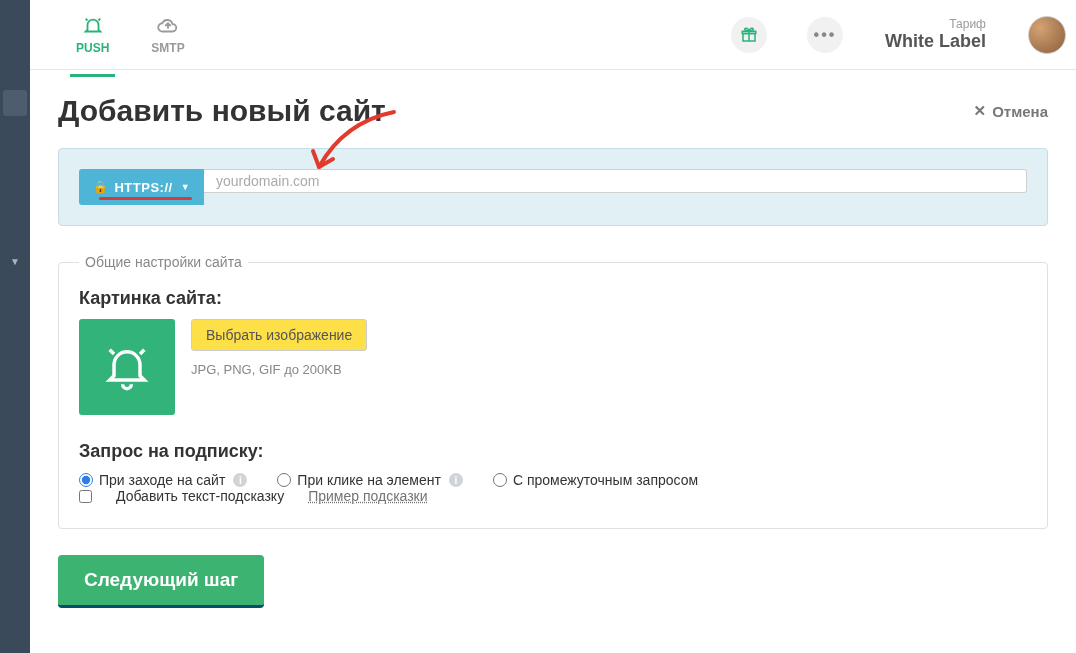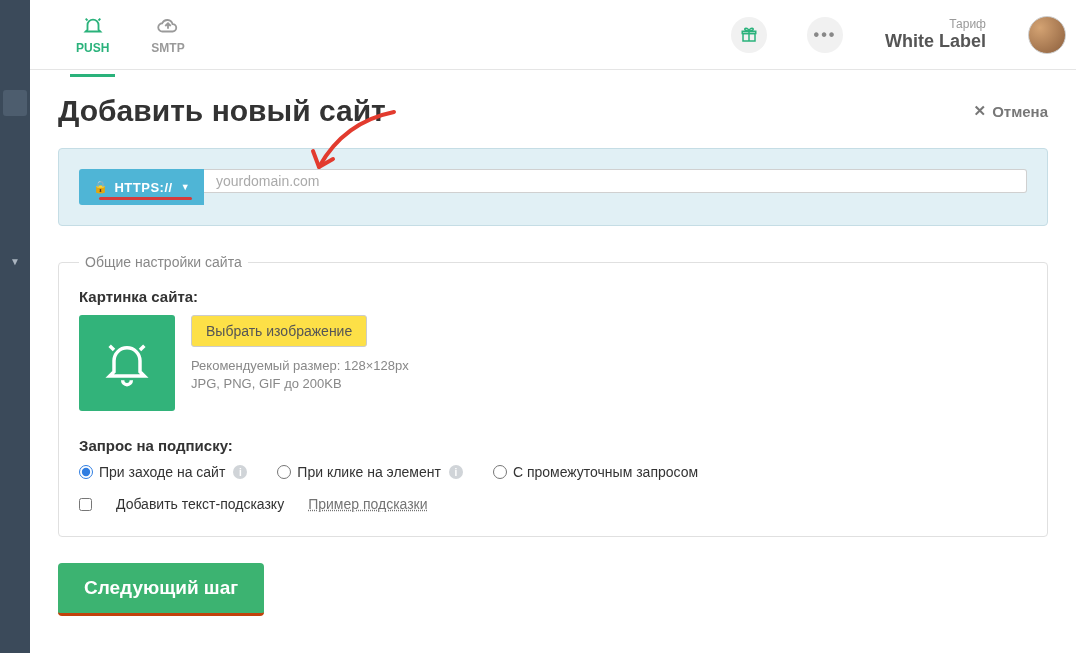--- a/index.html
+++ b/index.html
@@ -31,34 +31,34 @@
   .url-row { display: flex; }
   .proto { background: #4fb5d6; color: #fff; font-weight: 800; font-size: 13px; padding: 0 14px; height: 36px; display: flex; align-items: center; gap: 6px; border-radius: 3px 0 0 3px; letter-spacing: 0.5px; position: relative; }
   .proto .lock { font-size: 12px; }
   .proto .caret { font-size: 9px; margin-left: 2px; }
   .proto-underline { position: absolute; left: 20px; right: 12px; bottom: 5px; height: 3px; background: #d43c3c; border-radius: 2px; }
   .url-input { flex: 1; height: 24px; border: 1px solid #d0d0d0; border-left: none; border-radius: 0 3px 3px 0; padding: 0 12px; font-size: 14px; color: #333; }
   .url-input::placeholder { color: #aaa; }
   .arrow-annot { position: absolute; top: -42px; left: 205px; pointer-events: none; }
   fieldset { border: 1px solid #e0e0e0; border-radius: 4px; padding: 18px 20px 24px; }
   legend { padding: 0 6px; color: #888; font-size: 14px; }
-  .label-b { font-weight: 700; font-size: 15px; margin-bottom: 10px; color: #333; }
+  .label-b { font-weight: 700; font-size: 18px; margin-bottom: 10px; color: #333; }
   .img-row { display: flex; gap: 16px; align-items: flex-start; margin-bottom: 26px; }
   .site-img { width: 96px; height: 96px; background: #32b37a; border-radius: 3px; display: flex; align-items: center; justify-content: center; }
   .site-img svg { width: 52px; height: 52px; }
   .img-info { display: flex; flex-direction: column; gap: 10px; }
   .btn-gray { background: #fde047; border: 1px solid #ccc; border-radius: 3px; padding: 7px 14px; font-size: 14px; color: #555; cursor: pointer; width: fit-content; }
   .hint { font-size: 13px; color: #888; line-height: 1.4; }
-  .radios { display: flex; gap: 30px; align-items: center; margin-bottom: 16px; flex-wrap: wrap; }
+  .radios { display: flex; gap: 30px; align-items: center; flex-wrap: wrap; }
   .radio-item { display: flex; align-items: center; gap: 6px; font-size: 14px; color: #333; }
   .radio-item input { width: 14px; height: 14px; accent-color: #2f7de1; }
   .info-dot { width: 14px; height: 14px; border-radius: 50%; background: #d0d4d8; color: #fff; font-size: 10px; font-weight: 700; display: inline-flex; align-items: center; justify-content: center; margin-left: 2px; }
   .chk-row { display: flex; align-items: center; gap: 24px; font-size: 14px; }
   .link { color: #737373; text-decoration: underline dotted; cursor: pointer; }
-  .btn-green { margin-top: 26px; background: #3cb371; color: #fff; border: none; border-bottom: 3px solid #c2410c; border-radius: 4px; padding: 14px 26px; font-size: 19px; font-weight: 700; cursor: pointer; }
+  .btn-green { margin-top: 26px; background: #3cb371; color: #fff; border: none; border-bottom: 3px solid #0c4a6e; border-radius: 4px; padding: 14px 26px; font-size: 19px; font-weight: 700; cursor: pointer; }
 </style>
 </head>
 <body>
 
 <div class="app">
   <div class="left-rail">
     <div class="rail-sel"></div>
     <div class="rail-caret">▼</div>
   </div>
   <div class="main">
@@ -132,21 +132,20 @@
           <div class="site-img">
             <svg viewBox="0 0 24 24" fill="none" stroke="#fff" stroke-width="1.6">
                 <path d="M18 16v-5a6 6 0 10-12 0v5l-2 2h16l-2-2z"></path>
                 <path d="M10 20a2 2 0 004 0"></path>
                 <path d="M4 4l2 2M20 4l-2 2"></path>
               </svg>
           </div>
           <div class="img-info">
             <button class="btn-gray">Выбрать изображение</button>
             <div class="hint">
-              <div>Рекомендуемый размер: 128×128px</div>
               <div>JPG, PNG, GIF до 200KB</div>
             </div>
           </div>
         </div>
 
         <div class="label-b">Запрос на подписку:</div>
         <div class="radios">
           <label class="radio-item">
             <input type="radio" name="sub" checked="" style="">
             <span>При заходе на сайт</span>

